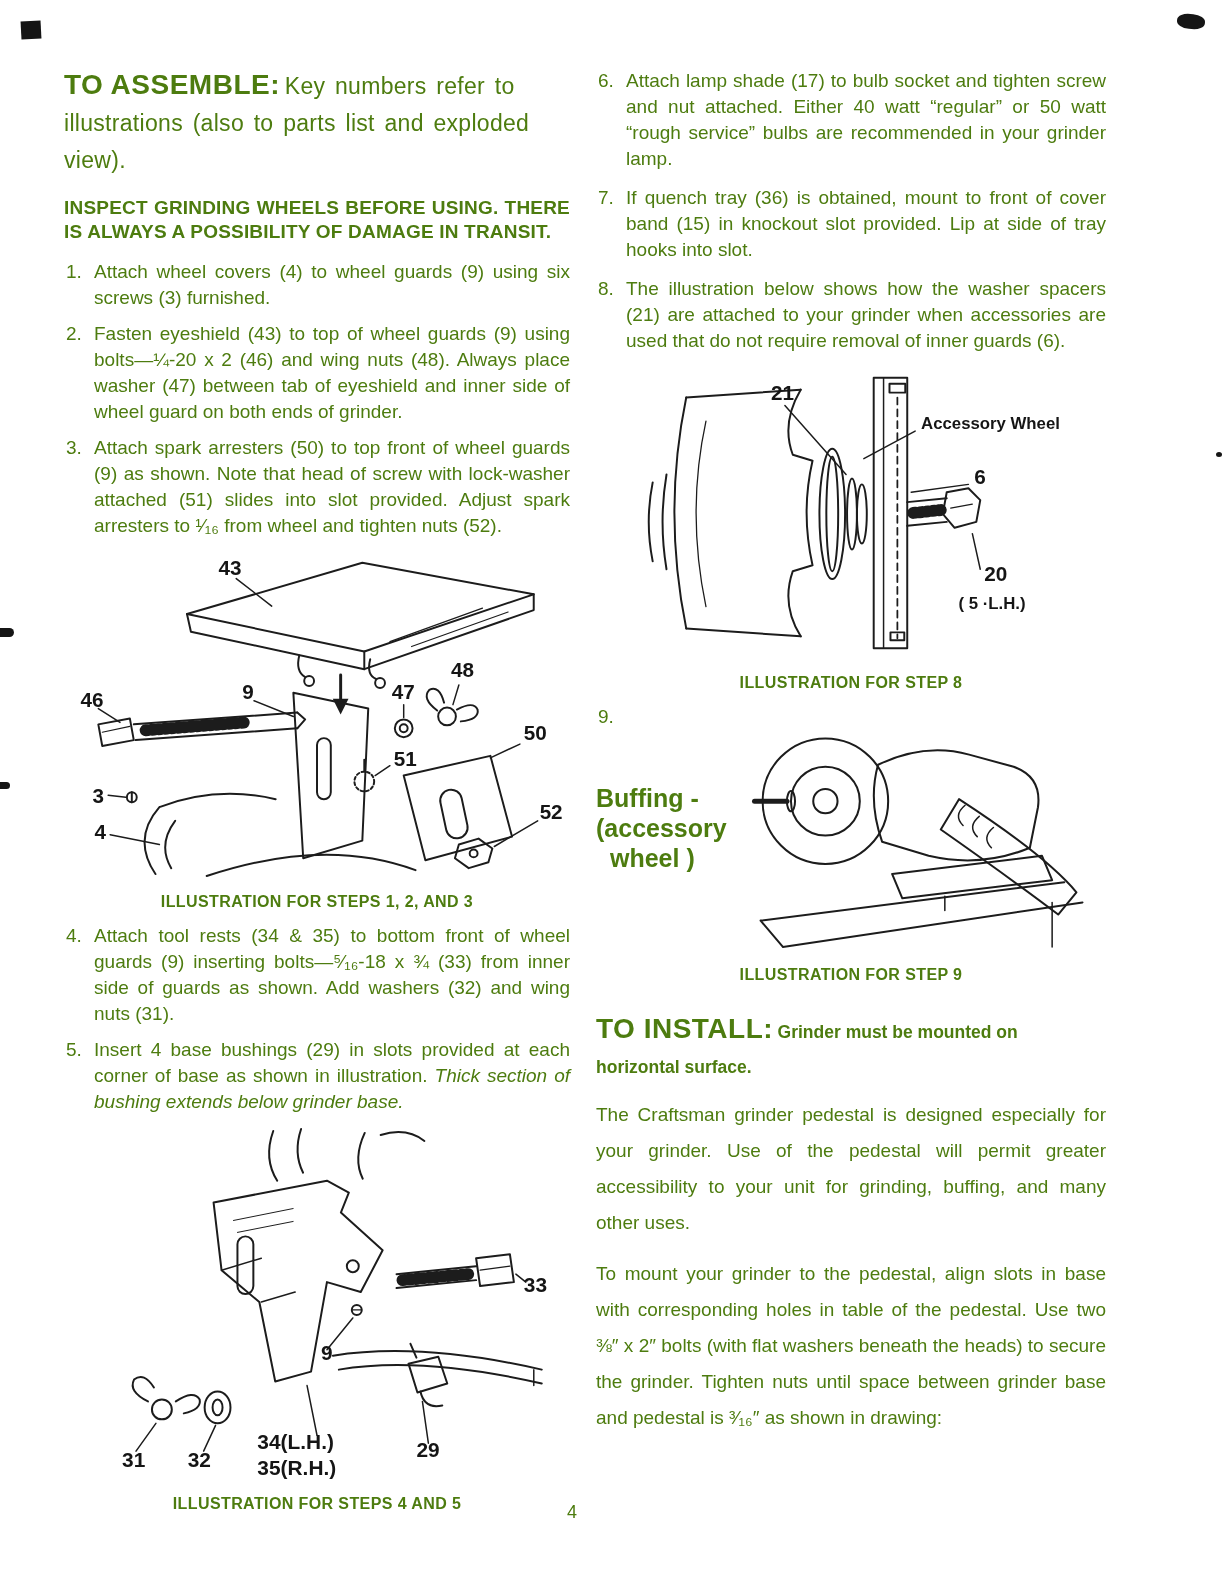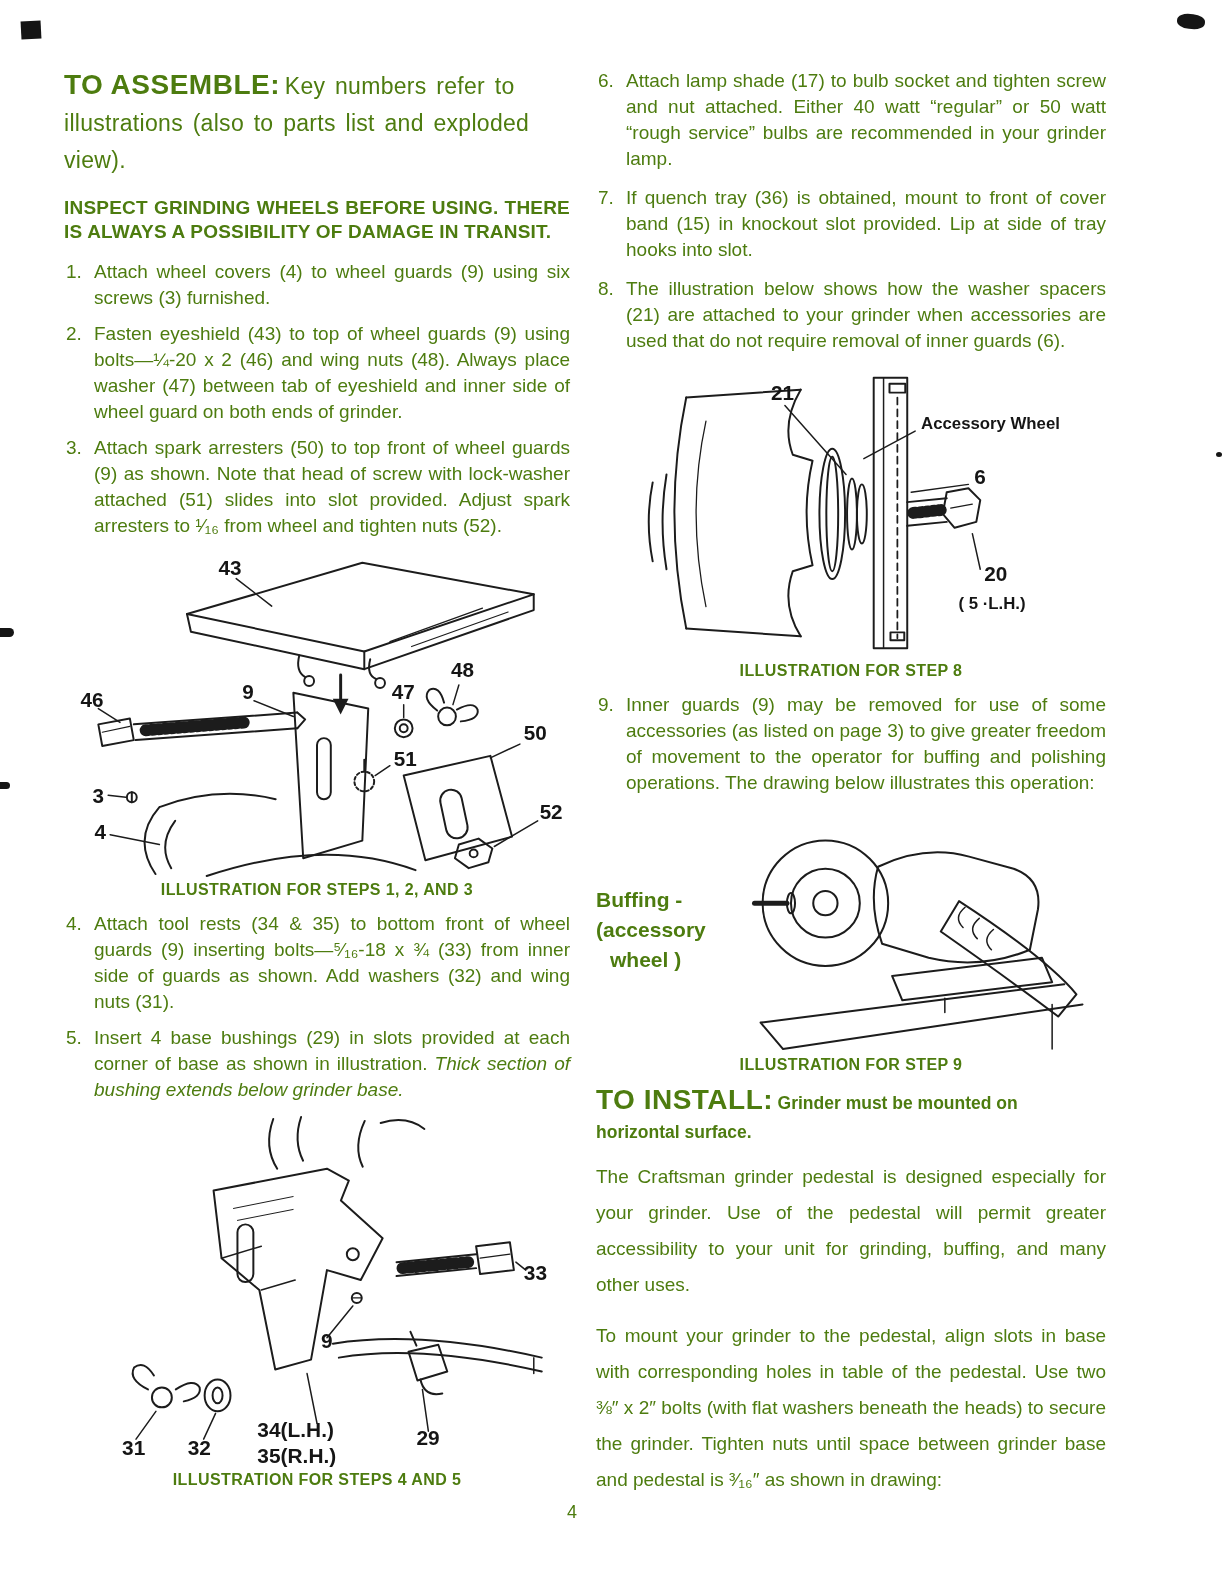--- a/index.html
+++ b/index.html
@@ -19,30 +19,30 @@
 
   .warning { font-size:19px; font-weight:bold; text-align:justify;
              line-height:24px; margin-bottom:15px; letter-spacing:.2px; }
 
   .step { position:relative; padding-left:30px; font-size:19px; line-height:26px;
           text-align:justify; margin-bottom:10px; }
   .step .num { position:absolute; left:2px; top:0; }
   .step em { font-style:italic; }
 
   figure { margin:4px 0 12px; text-align:center; }
-  figcaption { font-size:16px; font-weight:bold; letter-spacing:.4px; margin-top:2px; }
+  figcaption { font-size:16px; font-weight:bold; letter-spacing:.4px; margin-top:14px; }
   svg { display:block; margin:0 auto; }
   svg text { font-family:"Liberation Sans","DejaVu Sans",sans-serif;
              font-weight:bold; font-size:21px; fill:#151515; }
   svg text.small { font-size:17px; }
 
   .fig9-row { display:flex; align-items:center; }
-  .fig9-side { width:132px; font-size:21px; font-weight:bold; line-height:30px;
+  .fig9-side { width:132px; font-size:25px; font-weight:bold; line-height:30px;
                text-align:left; flex:none; }
-  .install-h { margin:12px 0 12px; line-height:28px; }
+  .install-h { margin:27px 0 12px; line-height:35px; }
   .install-title { font-size:28px; font-weight:bold; letter-spacing:.5px; }
   .install-sub { font-size:17.5px; font-weight:bold; }
   .para { font-size:19px; line-height:36px; text-align:justify; margin-bottom:15px; }
 
   .page-num { position:absolute; top:1502px; left:0; width:1144px; text-align:center;
               font-size:18px; }
 
   .mark { position:absolute; background:#151515; }
   .mark-tl { left:21px; top:21px; width:20px; height:18px; transform:rotate(-3deg); }
   .mark-tr { left:1177px; top:14px; width:28px; height:15px; border-radius:45%; transform:rotate(6deg); }
@@ -268,21 +268,20 @@
         <text x="298" y="66" class="small">Accessory Wheel</text>
         <text x="352" y="122">6</text>
         <text x="362" y="220">20</text>
         <text x="336" y="248" class="small">( 5 ·L.H.)</text>
       </svg>
       <figcaption>ILLUSTRATION FOR STEP 8</figcaption>
     </figure>
 
     <div class="step">
       <span class="num">9.</span>
-      <span>Inner guards (9) may be removed for use of some accessories (as listed on page 3) to give greater freedom of movement to the operator for buffing and polishing operations. The drawing below illustrates this operation:</span>
     </div>
 
     <figure>
       <div class="fig9-row">
         <div class="fig9-side">
           <div>Buffing -</div>
           <div>(accessory</div>
           <div style="padding-left:14px">wheel )</div>
         </div>
         <svg width="356" height="248" viewBox="0 0 345 245">

